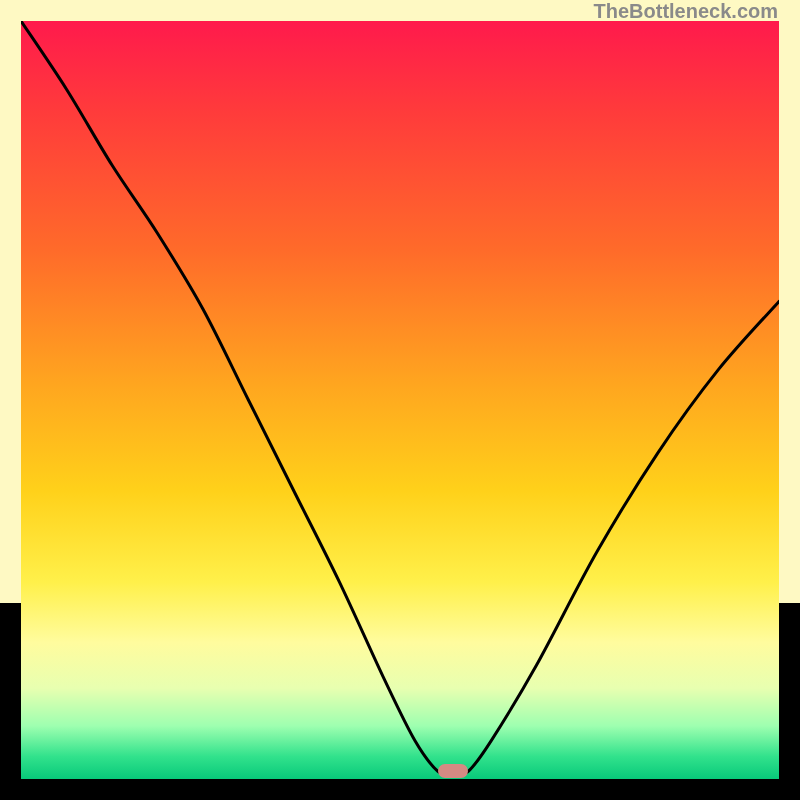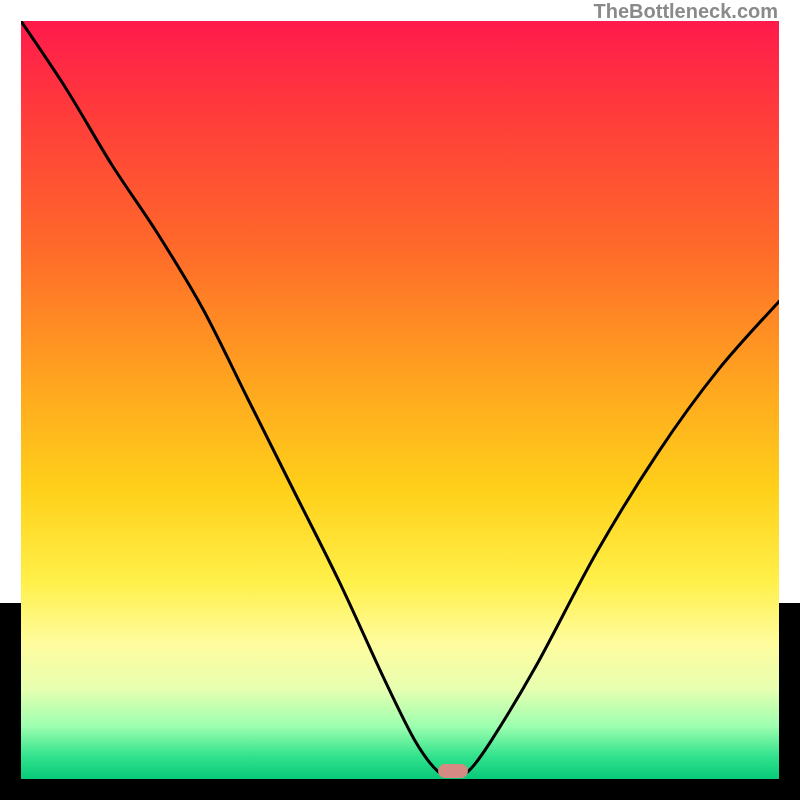--- a/index.html
+++ b/index.html
@@ -9,21 +9,21 @@
     height: 800px;
     background: #000;
     overflow: hidden;
   }
   .frame {
     position: absolute;
     left: 0;
     top: 0;
     width: 800px;
     height: 603px;
-    background: #ffffff;
+    background: #fef9c3;
   }
   .plot-area {
     position: absolute;
     left: 21px;
     top: 21px;
     width: 758px;
     height: 758px;
     overflow: hidden;
   }
   .gradient {

